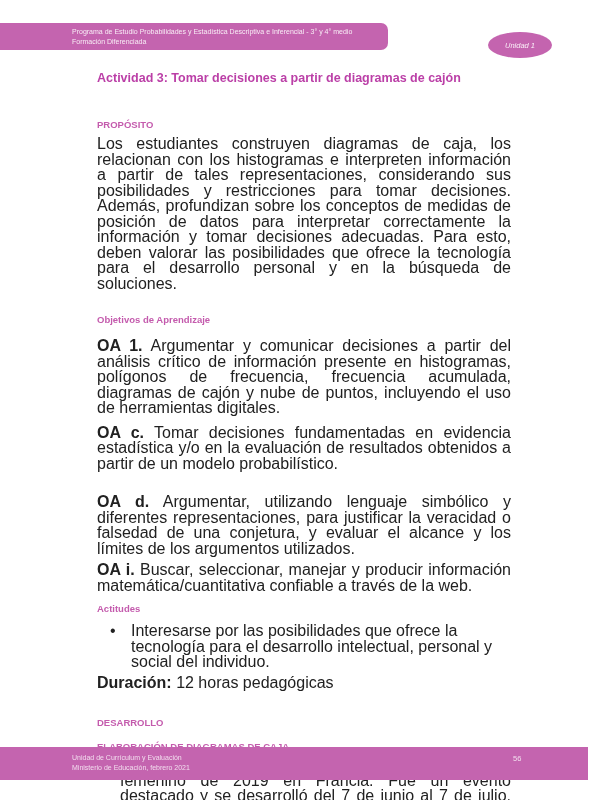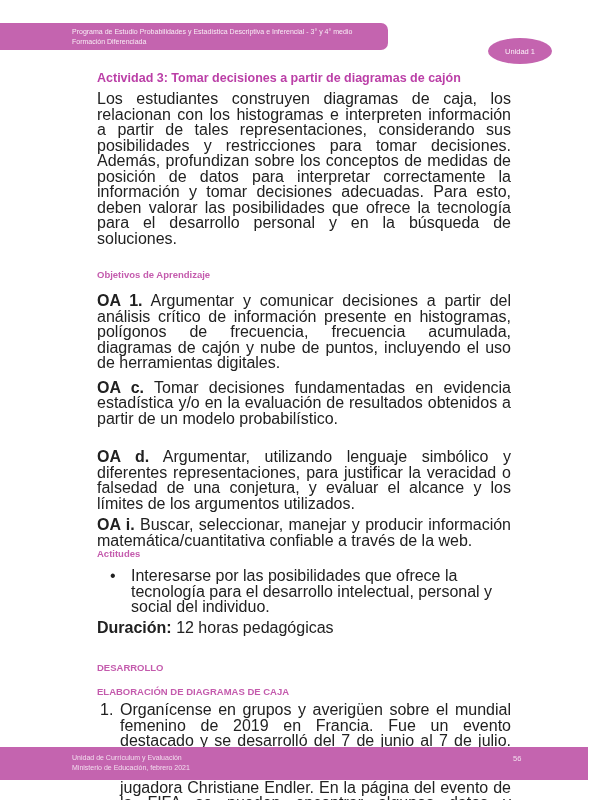--- a/index.html
+++ b/index.html
@@ -22,45 +22,45 @@
   .header-chip{
     position:absolute;top:23px;left:0;
     width:388px;height:27px;
     background:var(--accent-pink);
     border-radius:0 7px 7px 0;
     color:#f8ecf5;
     font-size:7px;line-height:9.5px;
     padding:4px 10px 0 72px;
   }
   .unit-badge{
-    position:absolute;top:38px;left:488px;
+    position:absolute;top:32px;left:488px;
     width:64px;height:26px;
     background:var(--accent-pink);
     border-radius:50%;
     color:#fbeff8;
     font-size:7.5px;
-    display:flex;align-items:center;justify-content:center;
+    display:flex;align-items:center;justify-content:center;font-style:italic;
   }
   
   .content{
     position:absolute;top:0;left:0;width:539px;
     padding:71px 28px 0 97px;
     color:var(--body-text);
   }
   .title{
     font-size:12.5px;font-weight:bold;line-height:15px;
     color:var(--title-pink);
   }
   .sec{
     font-size:9.5px;font-weight:bold;line-height:12px;
     color:var(--heading-pink);
   }
   .sec.m-proposito{margin-top:33px;}
   .sec.m-objetivos{margin-top:23px;}
-  .sec.m-actitudes{}
+  .sec.m-actitudes{margin-top:10px;}
   .sec.m-desarrollo{margin-top:27px;}
   .sec.m-elaboracion{margin-top:12px;}
   .body{
     font-size:16px;line-height:15.5px;
     color:var(--body-text);
   }
   .just{text-align:justify;}
   p.m-prop{margin-top:5px;}
   p.m-oa1{margin-top:12px;}
   p.m-oac{margin-top:9px;}
@@ -101,20 +101,21 @@
     <div>Programa de Estudio Probabilidades y Estadística Descriptiva e Inferencial - 3° y 4° medio</div>
     <div>Formación Diferenciada</div>
   </div>
 
   <div class="unit-badge">Unidad 1</div>
 
   <div class="content">
 
     <h1 class="title">Actividad 3: Tomar decisiones a partir de diagramas de cajón</h1>
 
+    <h2 class="sec m-proposito">PROPÓSITO</h2>
     <p class="body just m-prop">Los estudiantes construyen diagramas de caja, los relacionan con los histogramas e interpreten información a partir de tales representaciones, considerando sus posibilidades y restricciones para tomar decisiones. Además, profundizan sobre los conceptos de medidas de posición de datos para interpretar correctamente la información y tomar decisiones adecuadas. Para esto, deben valorar las posibilidades que ofrece la tecnología para el desarrollo personal y en la búsqueda de soluciones.</p>
 
     <h2 class="sec m-objetivos">Objetivos de Aprendizaje</h2>
 
     <p class="body just m-oa1"><strong>OA 1.</strong> <span>Argumentar y comunicar decisiones a partir del análisis crítico de información presente en histogramas, polígonos de frecuencia, frecuencia acumulada, diagramas de cajón y nube de puntos, incluyendo el uso de herramientas digitales.</span></p>
 
     <p class="body just m-oac"><strong>OA c.</strong> <span>Tomar decisiones fundamentadas en evidencia estadística y/o en la evaluación de resultados obtenidos a partir de un modelo probabilístico.</span></p>
 
     <p class="body just m-oad"><strong>OA d.</strong> <span>Argumentar, utilizando lenguaje simbólico y diferentes representaciones, para justificar la veracidad o falsedad de una conjetura, y evaluar el alcance y los límites de los argumentos utilizados.</span></p>
 

